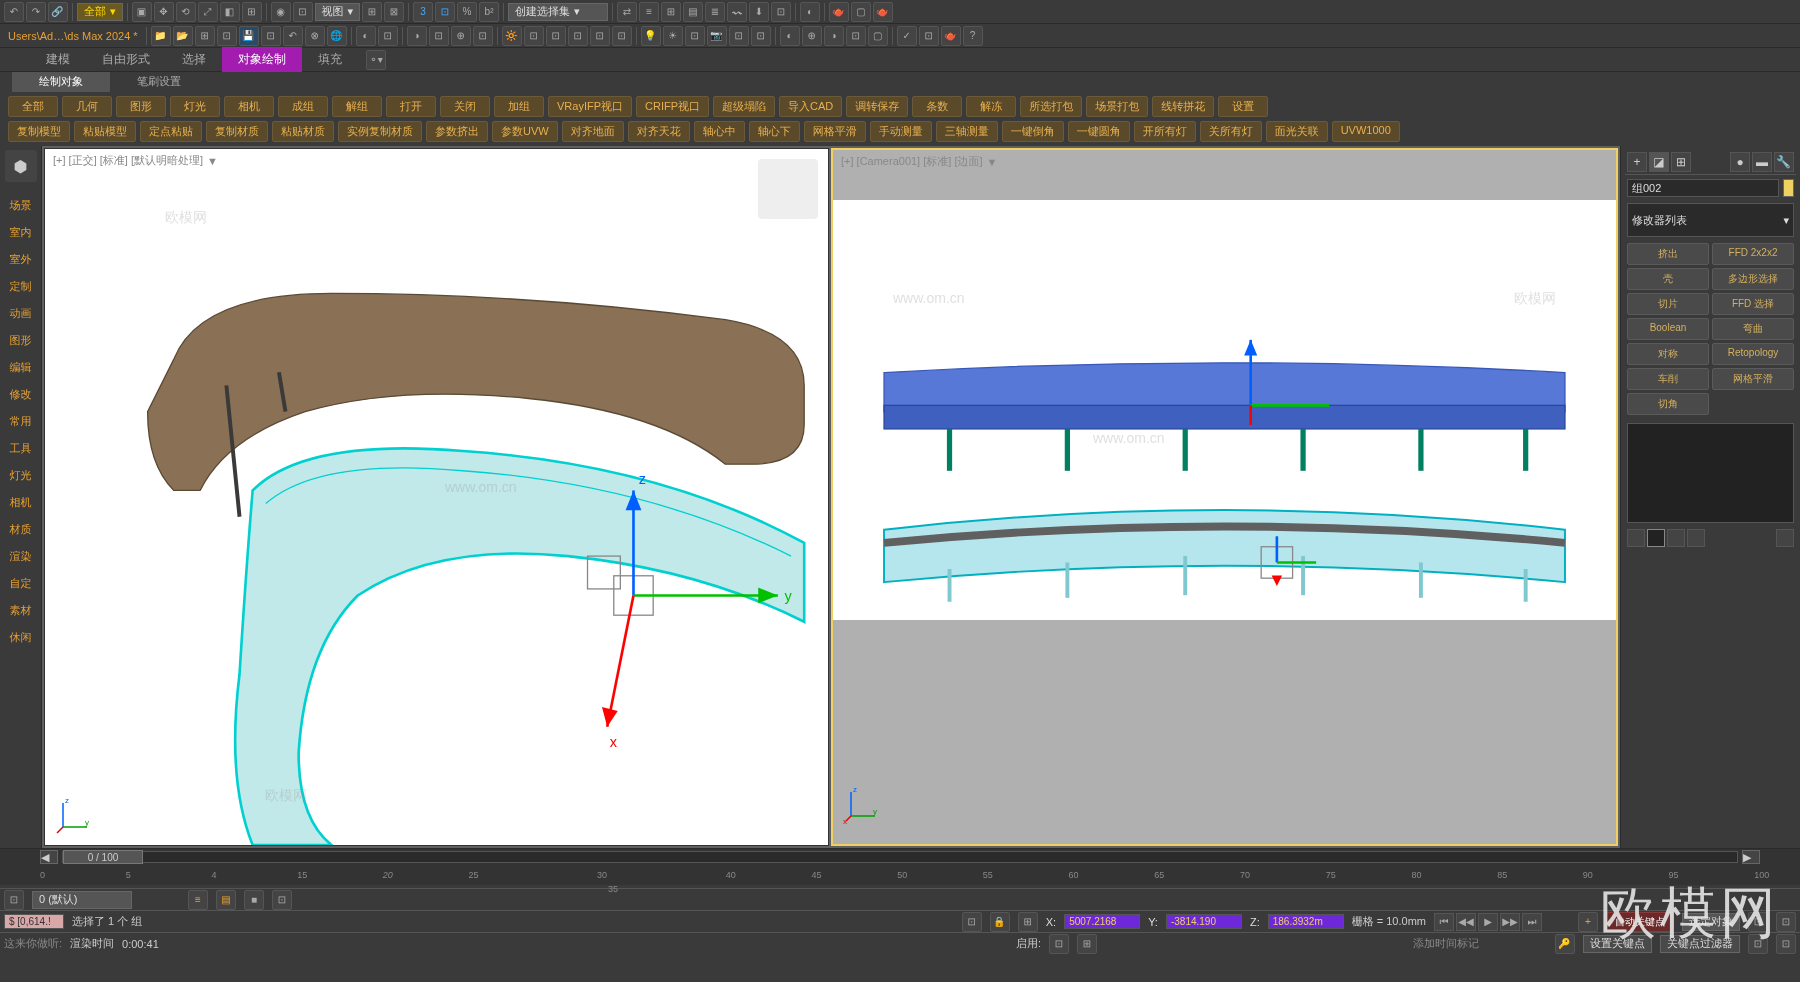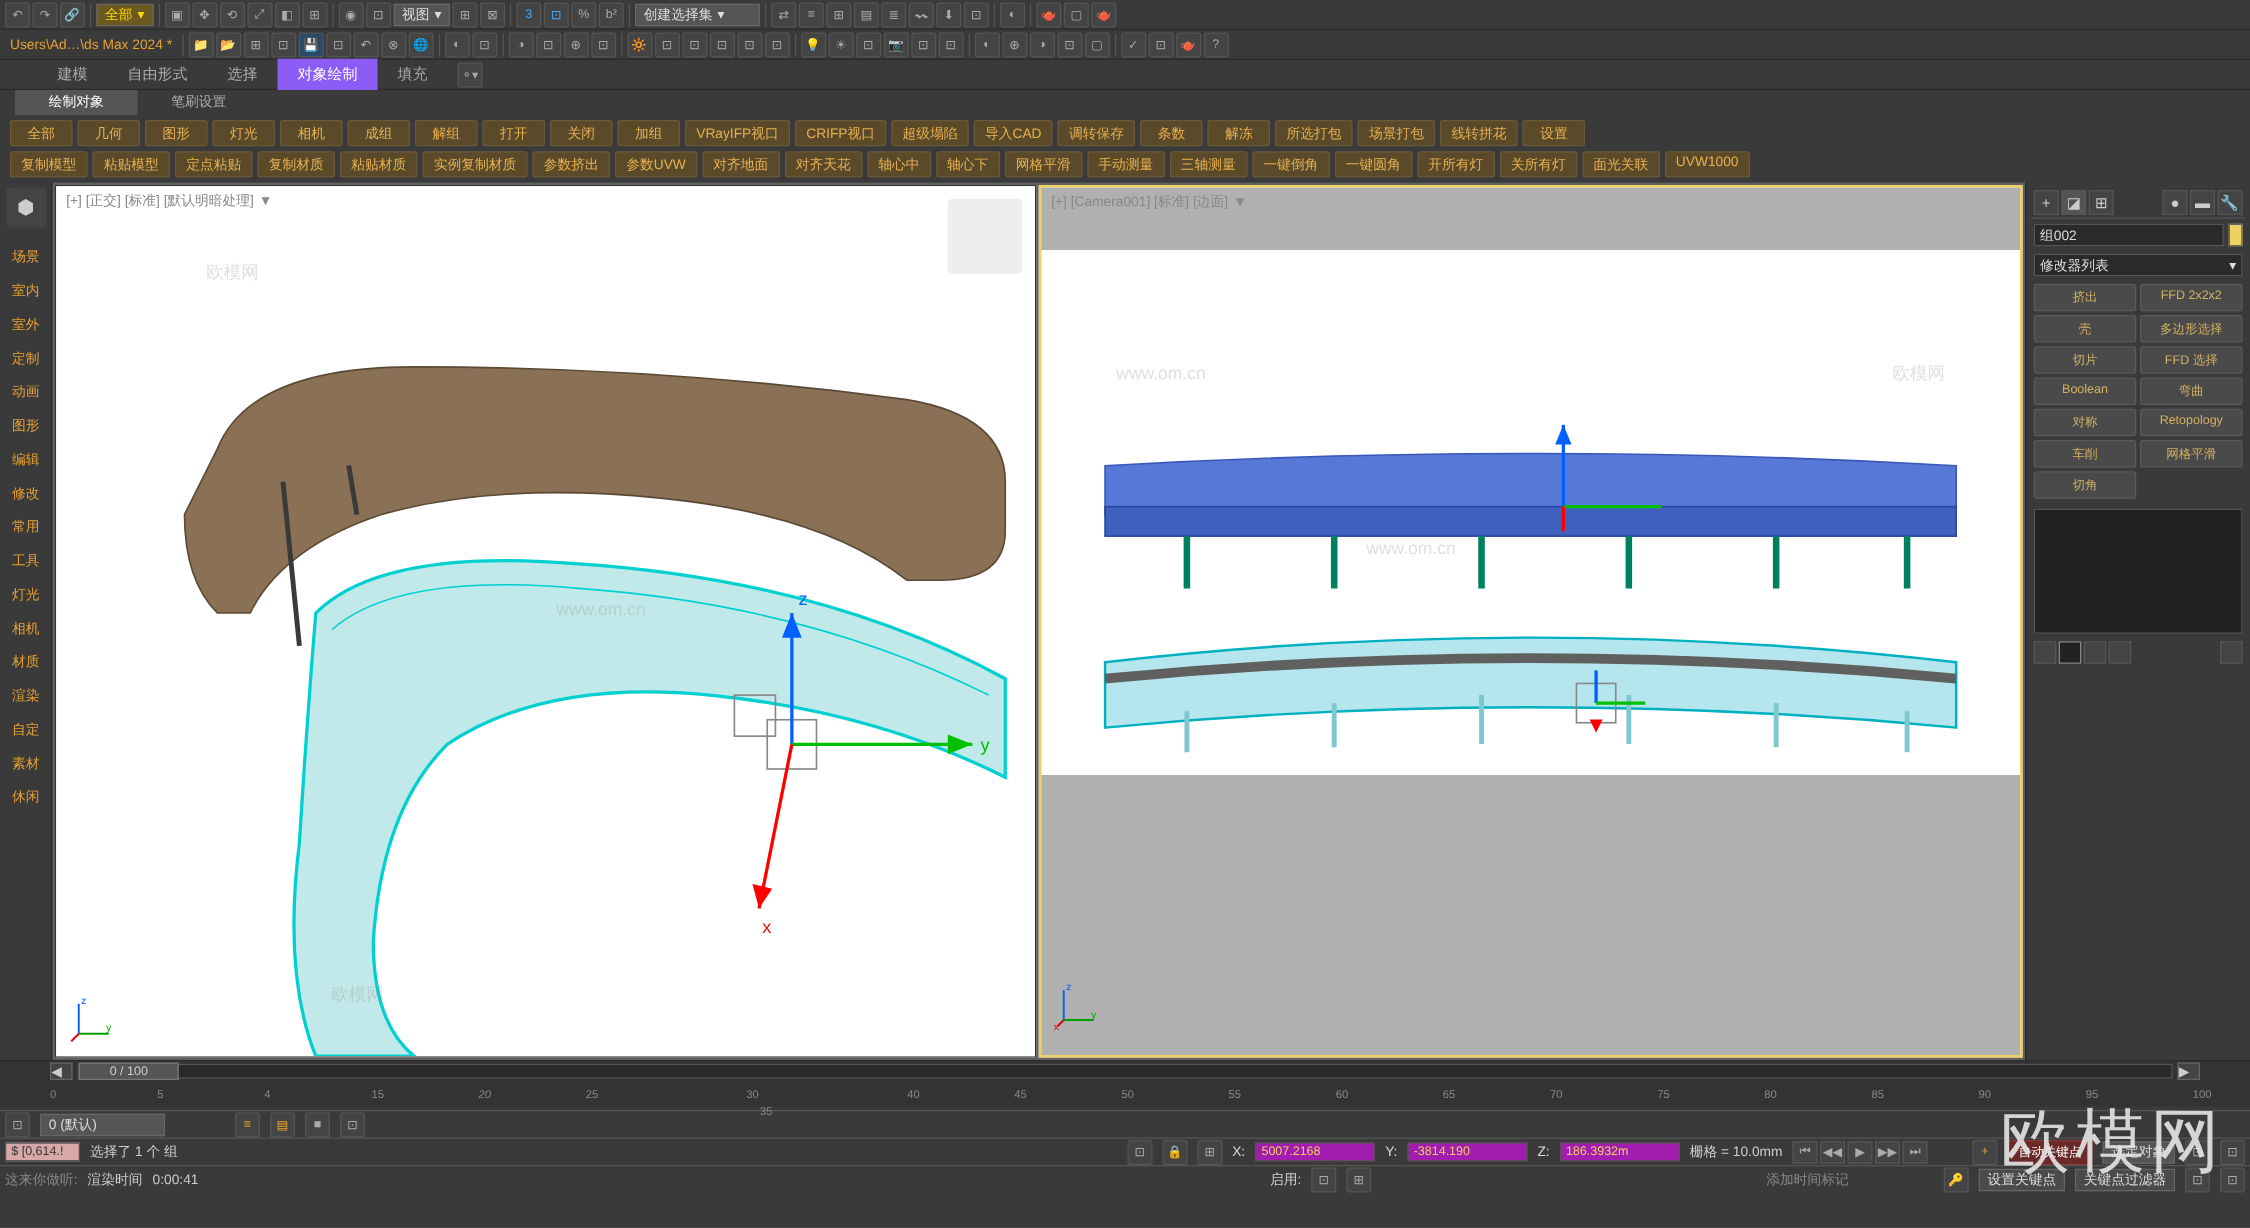--- a/index.html
+++ b/index.html
@@ -5,21 +5,21 @@
 *{box-sizing:border-box;margin:0;padding:0;font-family:"Microsoft YaHei",Arial,sans-serif;user-select:none}
 body{background:#3a3a3a;color:#ccc;font-size:11px;overflow:hidden;width:1800px;height:982px;position:relative}
 .toolbar-row{display:flex;align-items:center;height:24px;background:#3a3a3a;border-bottom:1px solid #2a2a2a;padding:0 4px;gap:2px}
 .tb-btn{width:20px;height:20px;background:#444;border:1px solid #555;border-radius:2px;display:flex;align-items:center;justify-content:center;cursor:pointer;font-size:10px;color:#aaa}
 .tb-sep{width:1px;height:18px;background:#555;margin:0 2px}
 .dropdown{background:#555;border:1px solid #666;padding:1px 6px;height:18px;font-size:11px;color:#ddd;display:flex;align-items:center;gap:4px;cursor:pointer}
 .dropdown.yellow{background:#6a5a20;color:#ffd700}
 .path-text{color:#e8a030;font-size:11px;padding:0 4px}
 .ribbon-tabs{display:flex;height:24px;background:#3a3a3a;border-bottom:1px solid #2a2a2a;align-items:center;padding-left:30px}
 .ribbon-tab{padding:4px 16px;color:#aaa;cursor:pointer;font-size:12px}
-.ribbon-tab.active{background:#8b5cf6;color:#fff}
+.ribbon-tab.active{background:#a21caf;color:#fff}
 .sub-tabs{display:flex;height:20px;background:#3a3a3a;padding-left:12px}
 .sub-tab{padding:2px 27px;color:#aaa;font-size:11px;cursor:pointer}
 .sub-tab.active{background:#555;color:#fff}
 .script-rows{background:#3a3a3a;padding:2px 8px}
 .script-row{display:flex;gap:4px;padding:2px 0;flex-wrap:wrap}
 .script-btn{background:#5a4a2a;color:#e8b050;border:1px solid #6a5a3a;padding:2px 8px;font-size:11px;cursor:pointer;border-radius:2px;min-width:50px;text-align:center}
 .main-area{display:flex;height:calc(100% - 280px);background:#2a2a2a}
 .left-sidebar{width:42px;background:#3a3a3a;border-right:1px solid #2a2a2a;display:flex;flex-direction:column;padding:4px 2px;gap:4px}
 .side-btn{color:#e8a030;font-size:11px;padding:6px 2px;text-align:center;cursor:pointer;border-radius:2px}
 .side-icon{width:32px;height:32px;background:#444;border-radius:3px;margin:0 auto 6px;display:flex;align-items:center;justify-content:center;font-size:16px}
@@ -31,34 +31,34 @@
 .vp-canvas{width:100%;height:100%;position:relative;overflow:hidden}
 .axis-indicator{position:absolute;bottom:10px;left:10px;width:40px;height:40px}
 .viewcube{position:absolute;top:10px;right:10px;width:60px;height:60px;background:rgba(200,200,200,0.3);border-radius:4px}
 .right-panel{width:180px;background:#3a3a3a;border-left:1px solid #2a2a2a;display:flex;flex-direction:column;padding:4px}
 .panel-header{display:flex;gap:2px;padding:2px;border-bottom:1px solid #555}
 .panel-tab{width:20px;height:20px;background:#444;border:1px solid #555;cursor:pointer;display:flex;align-items:center;justify-content:center;font-size:12px}
 .panel-tab.active{background:#555}
 .name-field{display:flex;padding:4px 2px;gap:4px}
 .name-input{flex:1;background:#2a2a2a;border:1px solid #555;color:#ddd;padding:2px 4px;font-size:11px}
 .color-swatch{width:18px;height:18px;background:#f0d060;border:1px solid #666}
-.modifier-list{background:#2a2a2a;border:1px solid #555;padding:2px 4px;margin:2px;color:#ddd;font-size:11px;height:18px;display:flex;align-items:center;justify-content:space-between}
+.modifier-list{background:#2a2a2a;border:1px solid #555;padding:2px 4px;margin:2px;color:#ddd;font-size:11px;height:34px;display:flex;align-items:center;justify-content:space-between}
 .mod-buttons{display:grid;grid-template-columns:1fr 1fr;gap:3px;padding:4px 2px}
 .mod-btn{background:#4a4a4a;border:1px solid #5a5a5a;color:#d4b060;padding:3px 4px;font-size:10px;text-align:center;cursor:pointer;border-radius:2px}
 .mod-stack{background:#222;border:1px solid #555;height:100px;margin:4px 2px}
 .mod-toolbar{display:flex;gap:2px;padding:2px}
 .mod-tb{width:18px;height:18px;background:#444;border:1px solid #555;cursor:pointer}
 .timeline{height:40px;background:#3a3a3a;border-top:1px solid #2a2a2a;display:flex;flex-direction:column}
 .time-slider{height:16px;background:#333;display:flex;align-items:center;padding:0 40px;position:relative}
 .time-slider-track{flex:1;height:12px;background:#2a2a2a;border:1px solid #555;position:relative}
 .time-handle{position:absolute;left:0;width:80px;height:14px;background:#555;border:1px solid #777;top:-2px;display:flex;align-items:center;justify-content:center;font-size:10px}
 .time-ruler{height:20px;background:#333;display:flex;align-items:center;padding:0 40px;position:relative}
 .tick{position:absolute;color:#888;font-size:9px}
 .status-bar{height:50px;background:#3a3a3a;border-top:1px solid #555;display:flex;align-items:center;padding:0 4px;gap:8px;flex-wrap:wrap}
-.coord-input{background:#a21caf;border:1px solid #555;color:#ddd;padding:1px 4px;width:96px;font-size:10px}
+.coord-input{background:#6d28d9;border:1px solid #555;color:#ddd;padding:1px 4px;width:76px;font-size:10px}
 .play-controls{display:flex;gap:2px}
 .play-btn{width:20px;height:18px;background:#444;border:1px solid #555;cursor:pointer;display:flex;align-items:center;justify-content:center;font-size:10px;color:#aaa}
 .auto-key{background:#6a2a2a;color:#fff;padding:2px 8px;font-size:10px;border:1px solid #8a3a3a}
 .watermark{position:absolute;color:rgba(150,150,150,0.3);font-size:14px;pointer-events:none;font-weight:300}
 .big-watermark{position:absolute;right:20px;bottom:30px;color:rgba(230,230,230,0.9);font-size:56px;font-weight:400;pointer-events:none;letter-spacing:4px}
 svg{display:block}
 </style>
 </head>
 <body>
 

